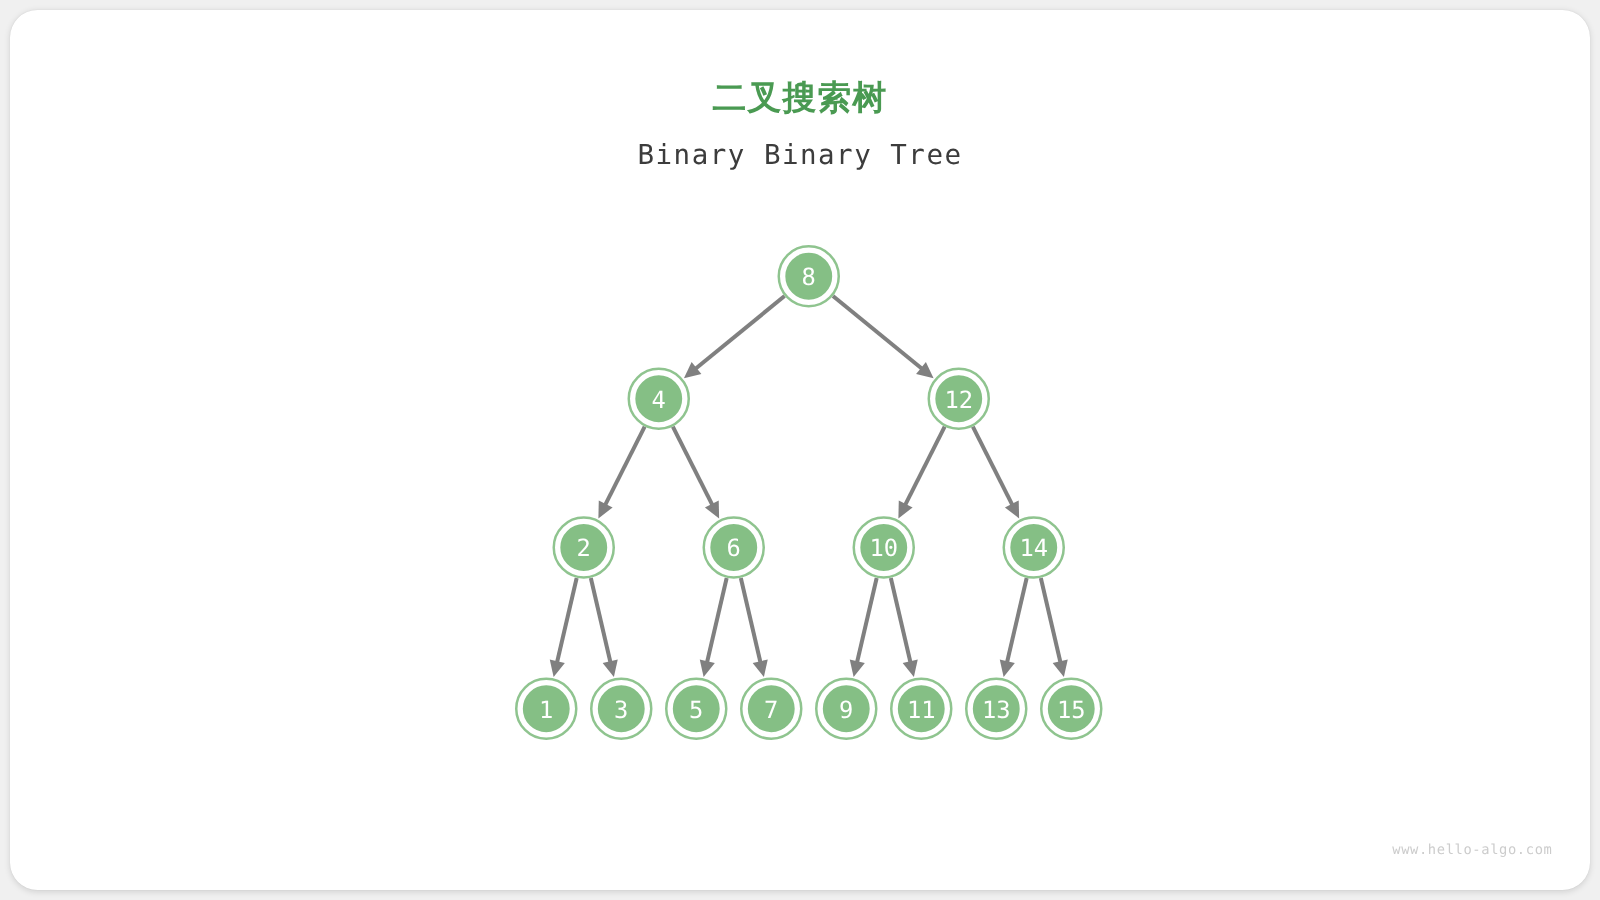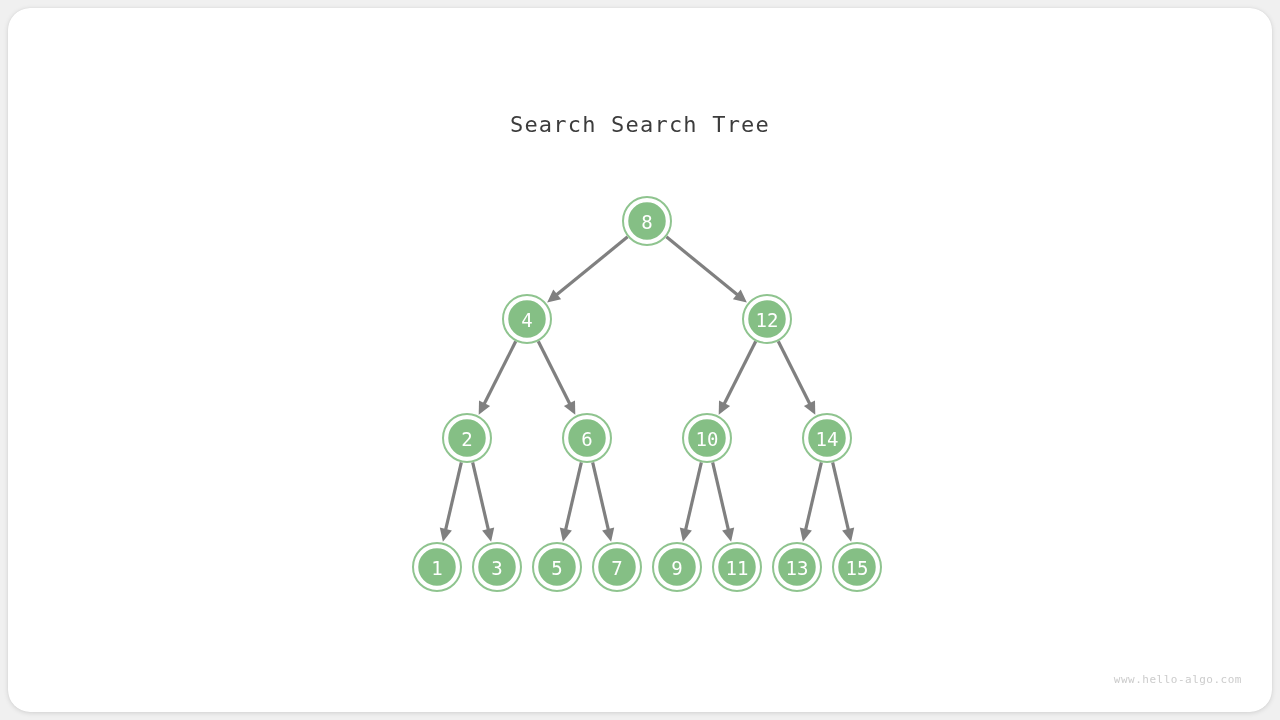--- a/index.html
+++ b/index.html
@@ -74,21 +74,22 @@
     dominant-baseline: central;
   }
   .edge-line { stroke: #808080; stroke-width: 3.2; fill: none; }
   .edge-head { fill: #808080; }
 </style>
 </head>
 <body>
 
 <div id="card">
 
-  <div id="subtitle">Search Search Tree</div>
+  <div id="title">二叉搜索树</div>
+  <div id="subtitle">Binary Binary Tree</div>
 
   <svg id="tree-svg" viewBox="0 0 1264 704">
     <g id="edges-group">
         <line x1="619.636696810334" y1="228.8133642715606" x2="547.6576887207057" y2="287.59622087809026" class="edge-line"></line>
         <polygon points="539.1378353172527,294.55410115757695 545.285038636532,281.5290525453282 553.128467315226,291.1332509274026" class="edge-head"></polygon>
         <line x1="658.363303189666" y1="228.8133642715606" x2="730.3423112792943" y2="287.59622087809026" class="edge-line"></line>
         <polygon points="738.8621646827473,294.55410115757695 724.871532684774,291.1332509274026 732.714961363468,281.5290525453282" class="edge-head"></polygon>
         <line x1="507.7446876458034" y1="333.3230361691565" x2="475.6578622842109" y2="396.96190646964834" class="edge-line"></line>
         <polygon points="470.7055248483644,406.7840423840772 471.02217430259583,392.3847461122751 482.09440024249744,397.9673810399566" class="edge-head"></polygon>
         <line x1="530.2553123541966" y1="333.3230361691565" x2="562.3421377157891" y2="396.96190646964834" class="edge-line"></line>

